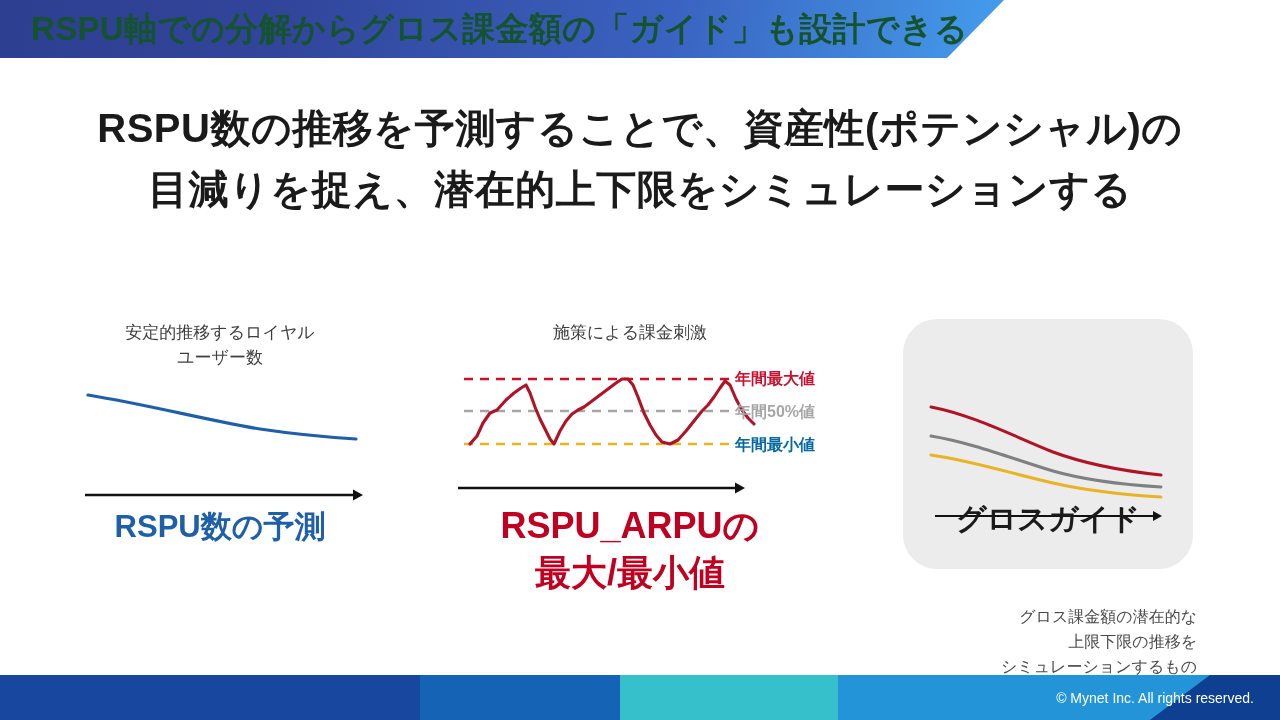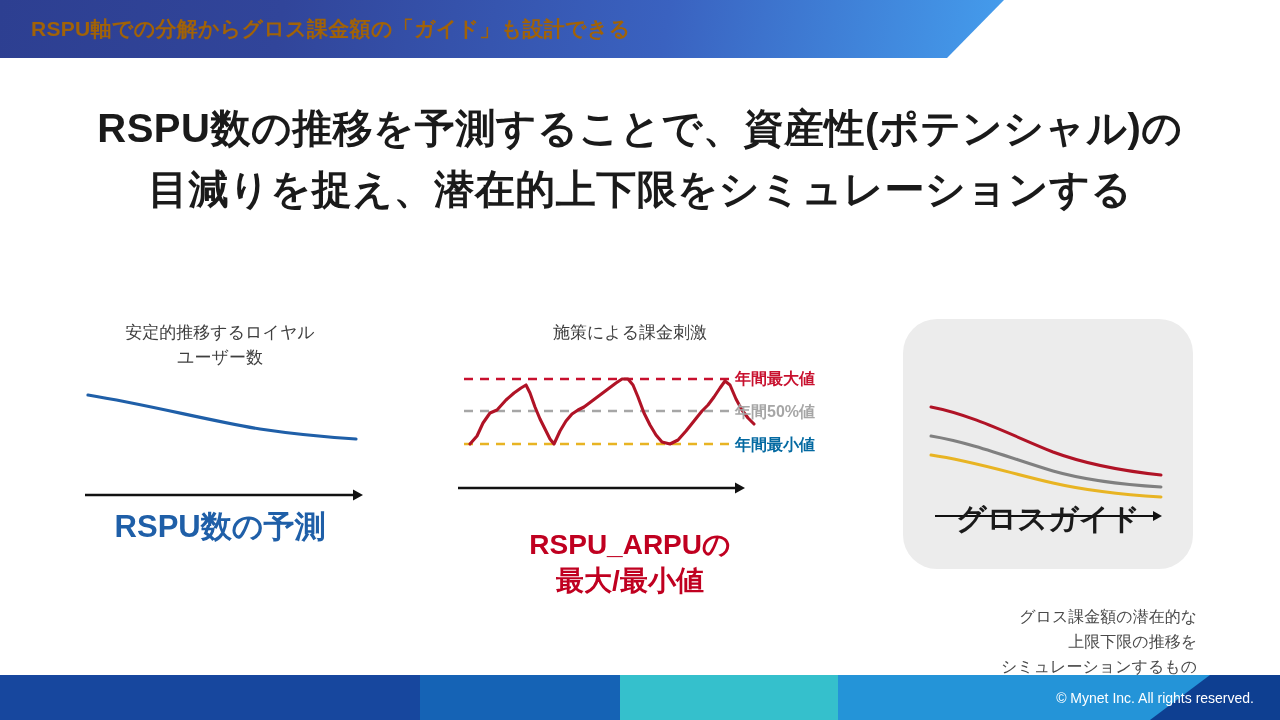--- a/index.html
+++ b/index.html
@@ -16,21 +16,21 @@
   }
   .header-shape{
     position:absolute;left:0;top:0;width:1280px;height:58px;
     background:linear-gradient(100deg,#2d3f91 0%,#31459a 22%,#3a62c0 52%,#45a0ef 80%,#48a8f5 100%);
     -webkit-clip-path:polygon(0 0, 1004px 0, 947px 58px, 0 58px);
     clip-path:polygon(0 0, 1004px 0, 947px 58px, 0 58px);
   }
   .header-title{
     position:absolute;left:31px;top:0;height:58px;
     display:flex;align-items:center;
-    color:#a16207;font-size:21px;font-weight:bold;
+    color:#14532d;font-size:33px;font-weight:bold;
     letter-spacing:0.3px;white-space:nowrap;
   }
 
   
   .main-title{
     position:absolute;left:0;top:98px;width:1280px;
     text-align:center;color:#1a1a1a;
     font-size:40px;font-weight:bold;line-height:1.52;
     letter-spacing:0.5px;
   }
@@ -56,21 +56,21 @@
     position:absolute;left:0;top:203px;width:320px;text-align:center;
     color:#1f5fa8;font-size:31px;font-weight:bold;white-space:nowrap;
   }
 
   
   .p2{left:450px;top:0;width:380px;height:290px;}
   .p2 .cap{left:-10px;top:18px;width:380px;}
   .p2-svg{position:absolute;left:0;top:60px;width:380px;height:150px;}
   .p2-label{
     position:absolute;left:-10px;top:200px;width:380px;text-align:center;
-    color:#c00020;font-size:28px;font-weight:bold;line-height:1.3;white-space:nowrap;margin-top:24px;
+    color:#c00020;font-size:36px;font-weight:bold;line-height:1.3;white-space:nowrap;
   }
   .p2-label .ln{display:block;}
 
   
   .p3{left:903px;top:16px;width:290px;height:250px;}
   .p3-card{
     position:absolute;left:0;top:0;width:290px;height:250px;
     background:#ececec;border-radius:34px;
   }
   .p3-svg{position:absolute;left:0;top:0;width:290px;height:250px;}

